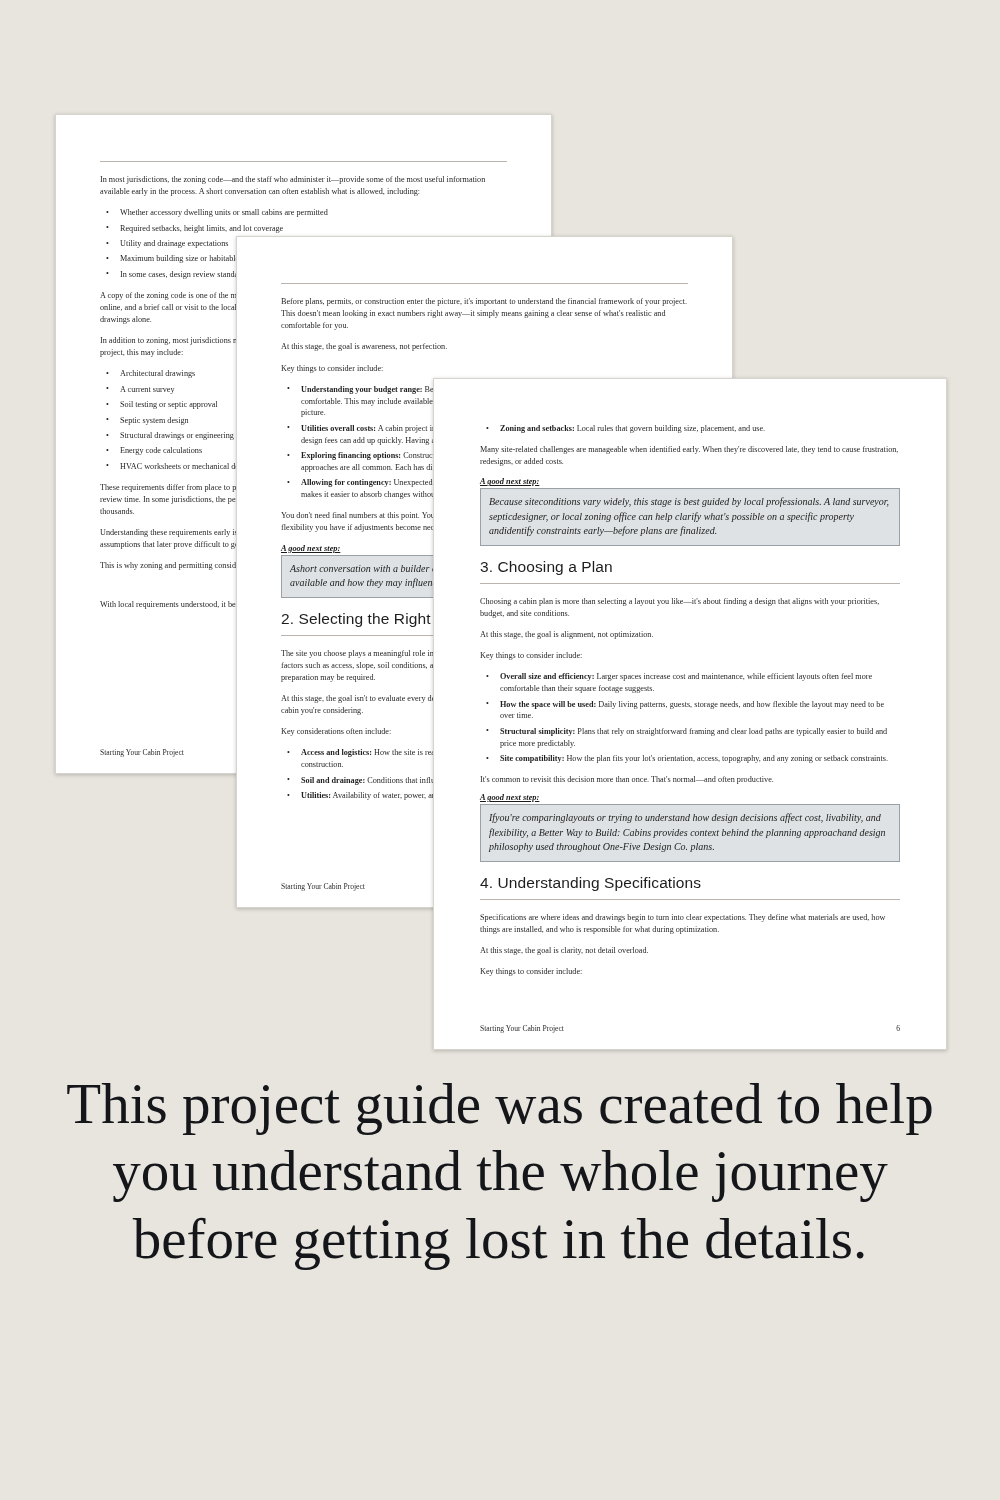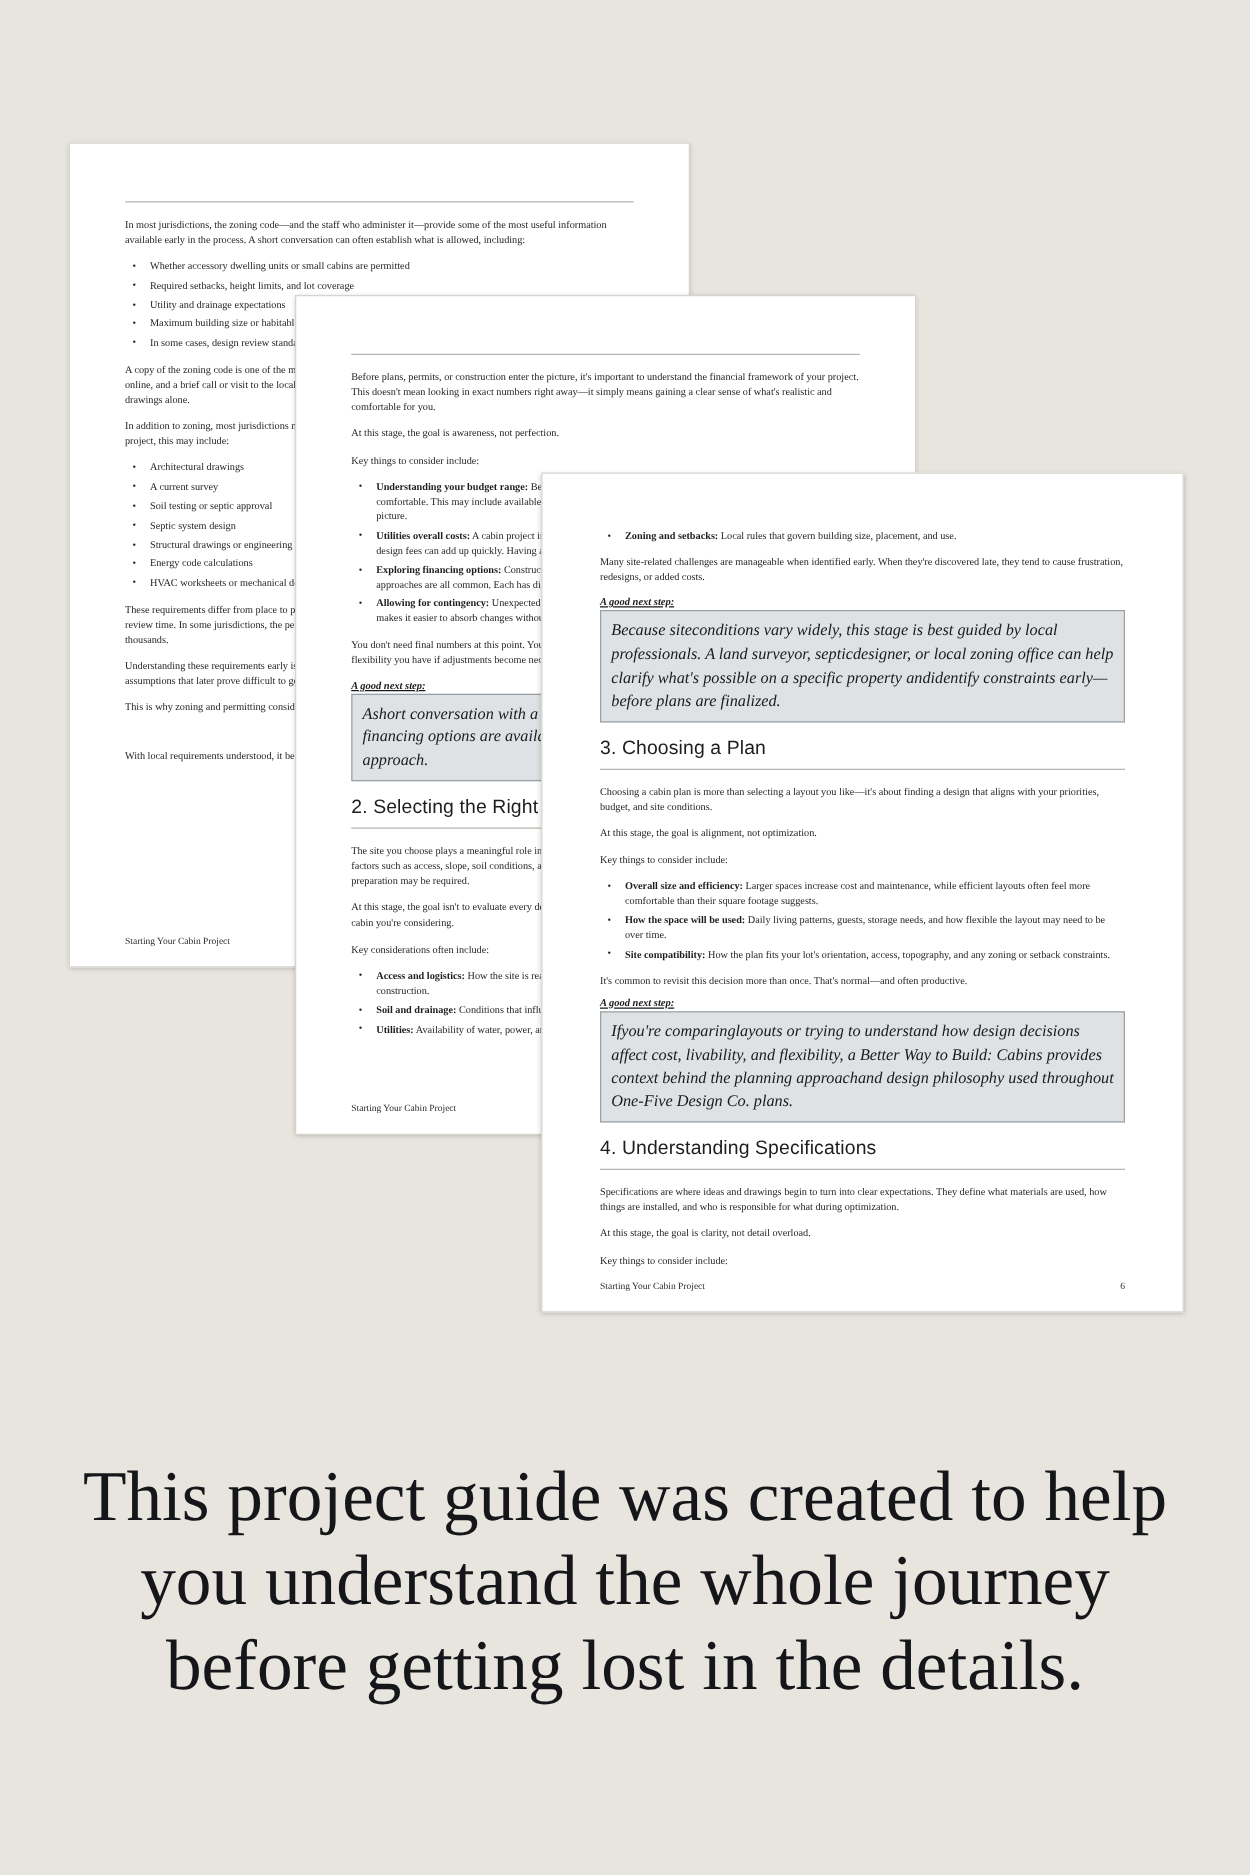--- a/index.html
+++ b/index.html
@@ -111,42 +111,42 @@
     color: #1a1a1a;
     margin: 4px 0 2px 0;
     display: block;
     text-decoration: underline;
   }
   .callout {
     background: #dfe2e4;
     border: 1px solid #9aa1a6;
     padding: 6px 8px;
     font-style: italic;
-    font-size: 13px;
+    font-size: 10px;
     line-height: 1.45;
     color: #1a1a1a;
     margin: 0 0 12px 0;
   }
 
   .footer {
     position: absolute;
     left: 44px;
     right: 44px;
     bottom: 16px;
     display: flex;
     justify-content: space-between;
     font-size: 7.6px;
     color: #2a2a2a;
   }
   #page-plan .footer { left: 46px; right: 46px; }
 
   .caption {
     position: absolute;
     left: 0;
-    top: 1164px;
+    top: 1070px;
     width: 1000px;
     text-align: center;
     font-family: "Liberation Serif", serif;
     font-size: 57px;
     line-height: 1.18;
     color: #14161a;
     padding: 0 40px;
     box-sizing: border-box;
   }
 </style>
@@ -225,20 +225,21 @@
     <div class="callout">Because siteconditions vary widely, this stage is best guided by local professionals. A land surveyor, septicdesigner, or local zoning office can help clarify what's possible on a specific property andidentify constraints early—before plans are finalized.</div>
 
     <h1 class="doc-title">3. Choosing a Plan</h1>
     <hr class="rule">
     <p class="body">Choosing a cabin plan is more than selecting a layout you like—it's about finding a design that aligns with your priorities, budget, and site conditions.</p>
     <p class="body">At this stage, the goal is alignment, not optimization.</p>
     <p class="body">Key things to consider include:</p>
     <ul class="bullets">
       <li><b>Overall size and efficiency:</b> Larger spaces increase cost and maintenance, while efficient layouts often feel more comfortable than their square footage suggests.</li>
       <li><b>How the space will be used:</b> Daily living patterns, guests, storage needs, and how flexible the layout may need to be over time.</li>
+      <li><b>Structural simplicity:</b> Plans that rely on straightforward framing and clear load paths are typically easier to build and price more predictably.</li>
       <li><b>Site compatibility:</b> How the plan fits your lot's orientation, access, topography, and any zoning or setback constraints.</li>
     </ul>
     <p class="body tight">It's common to revisit this decision more than once. That's normal—and often productive.</p>
     <span class="callout-label">A good next step:</span>
     <div class="callout">Ifyou're comparinglayouts or trying to understand how design decisions affect cost, livability, and flexibility, a Better Way to Build: Cabins provides context behind the planning approachand design philosophy used throughout One-Five Design Co. plans.</div>
 
     <h1 class="doc-title">4. Understanding Specifications</h1>
     <hr class="rule">
     <p class="body">Specifications are where ideas and drawings begin to turn into clear expectations. They define what materials are used, how things are installed, and who is responsible for what during optimization.</p>
     <p class="body">At this stage, the goal is clarity, not detail overload.</p>

